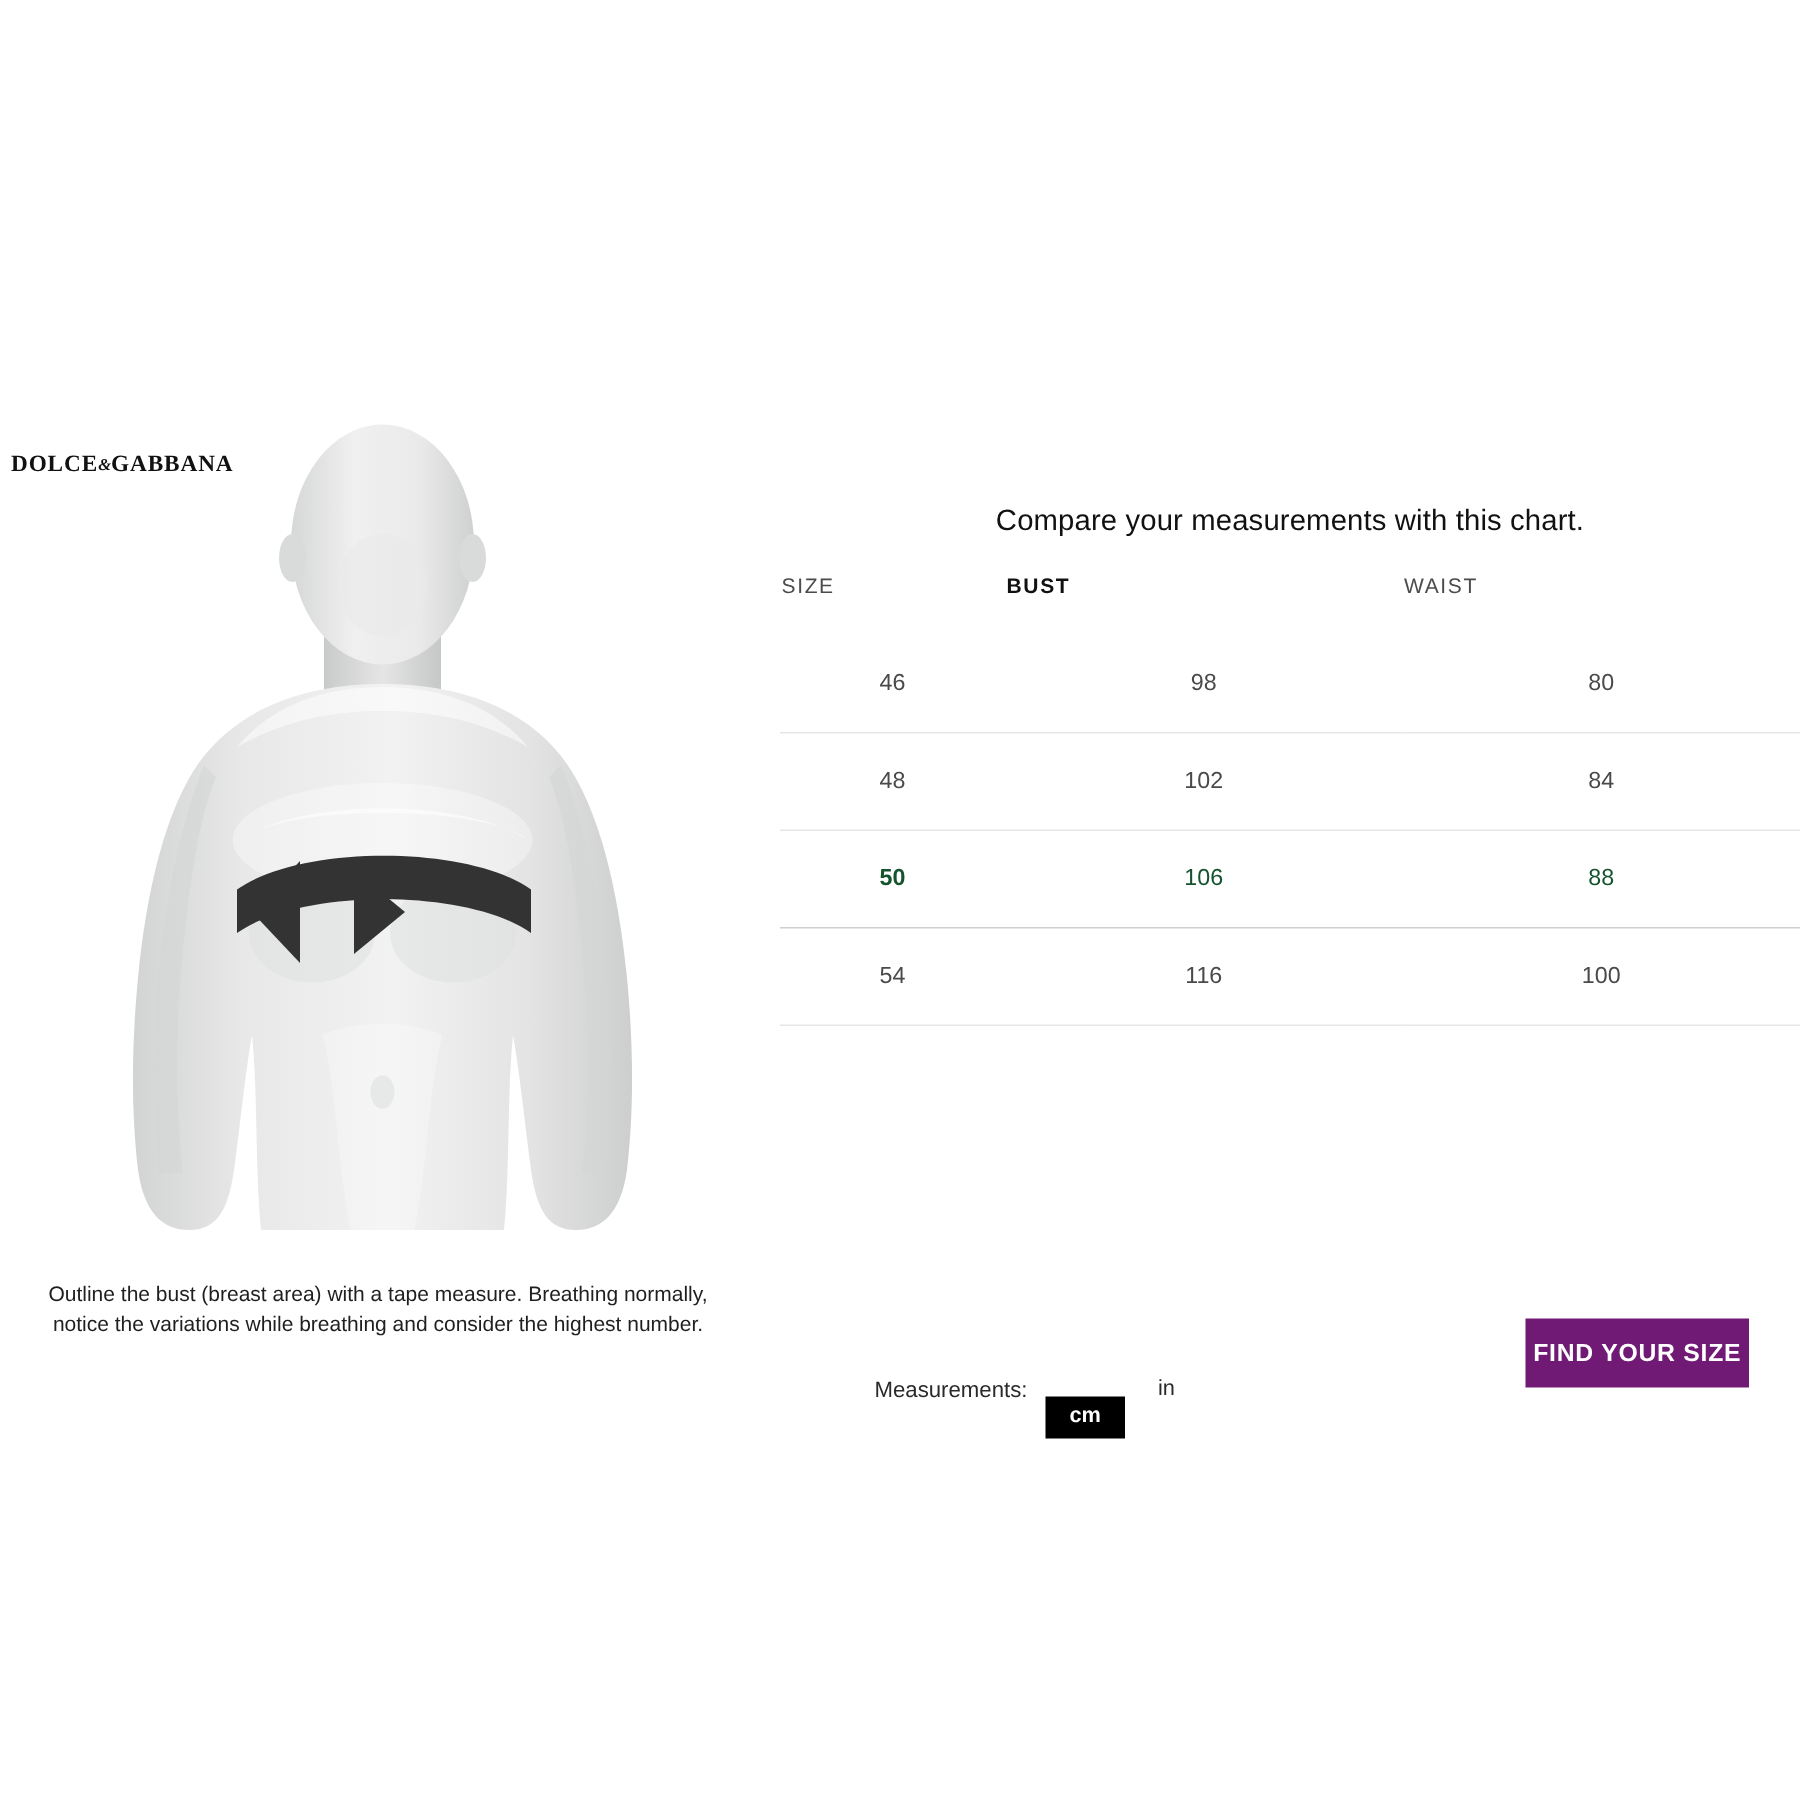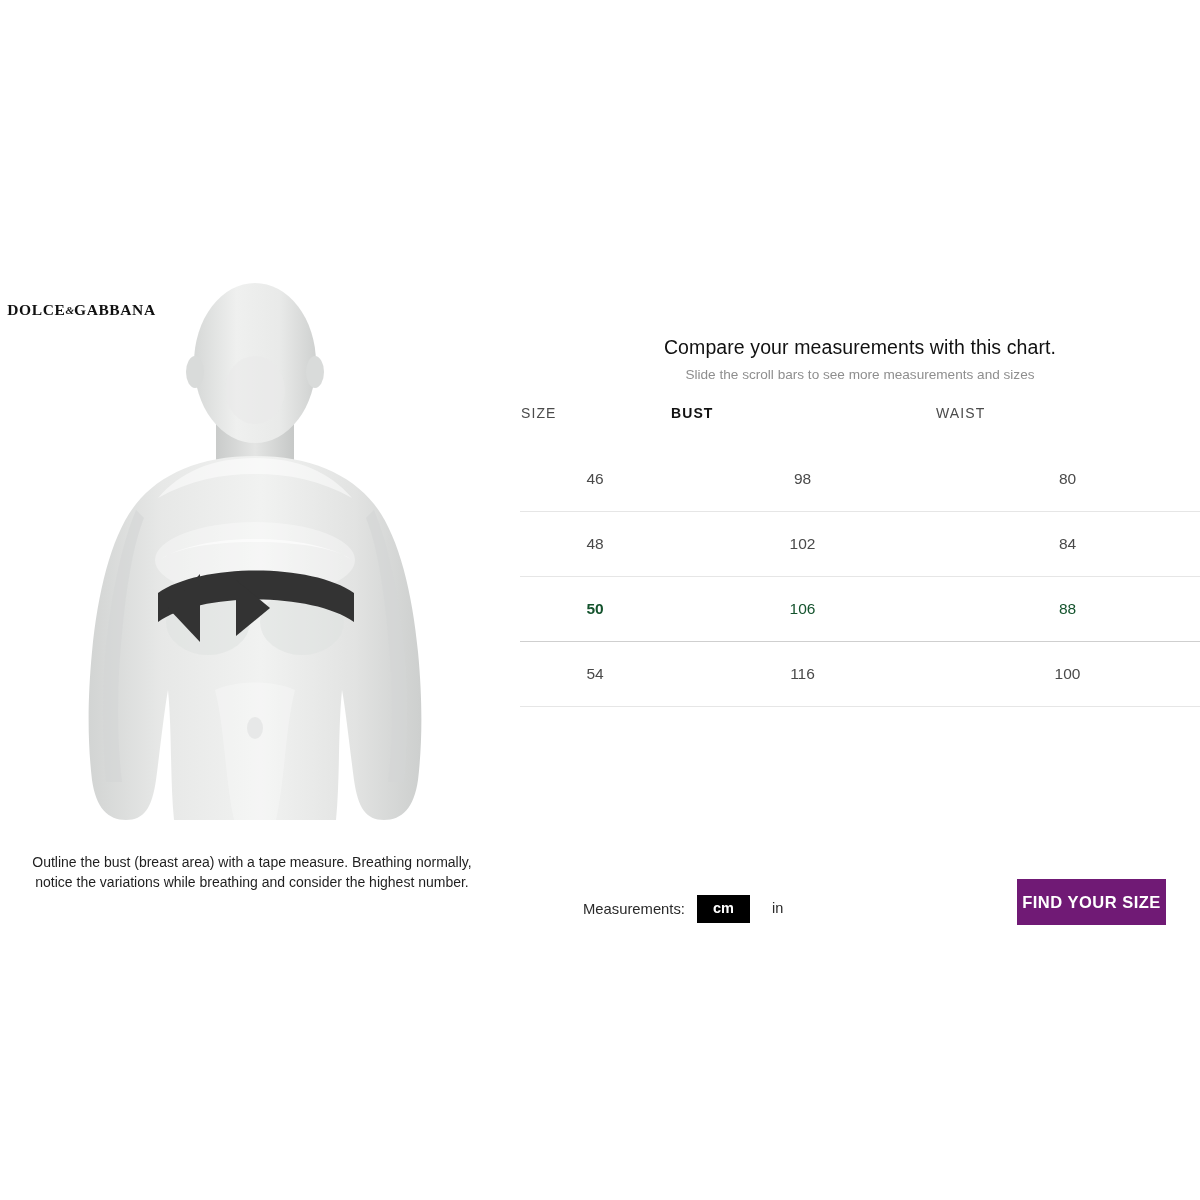--- a/index.html
+++ b/index.html
@@ -151,20 +151,21 @@
     font-size: 14.5px;
     font-weight: 700;
     padding: 6px 16px 7px 16px;
     line-height: 1;
     cursor: pointer;
     user-select: none;
   }
   .unit-btn.active {
     background: #000;
     color: #fff;
+    margin-top: 36px;
   }
   .unit-btn.inactive {
     background: transparent;
     color: #2a2a2a;
     font-weight: 400;
     padding-left: 10px;
   }
 
   #find-size-button {
     position: absolute;
@@ -265,21 +266,20 @@
         <path d="M160 314 L 128 348 L 160 382 Z" fill="#333333"></path>
       </g>
     </svg>
   </div>
 
   <div id="bust-caption">Outline the bust (breast area) with a tape measure. Breathing normally, notice the variations while breathing and consider the highest number.</div>
 </div>
 
 <div id="chart-panel">
   <div id="chart-title">Compare your measurements with this chart.</div>
-  <div id="chart-subtitle">Slide the scroll bars to see more measurements and sizes</div>
 
   <table class="size-table">
     <colgroup>
       <col class="c-size">
       <col class="c-bust">
       <col class="c-waist">
     </colgroup>
     <thead>
       <tr>
         <th>SIZE</th>

